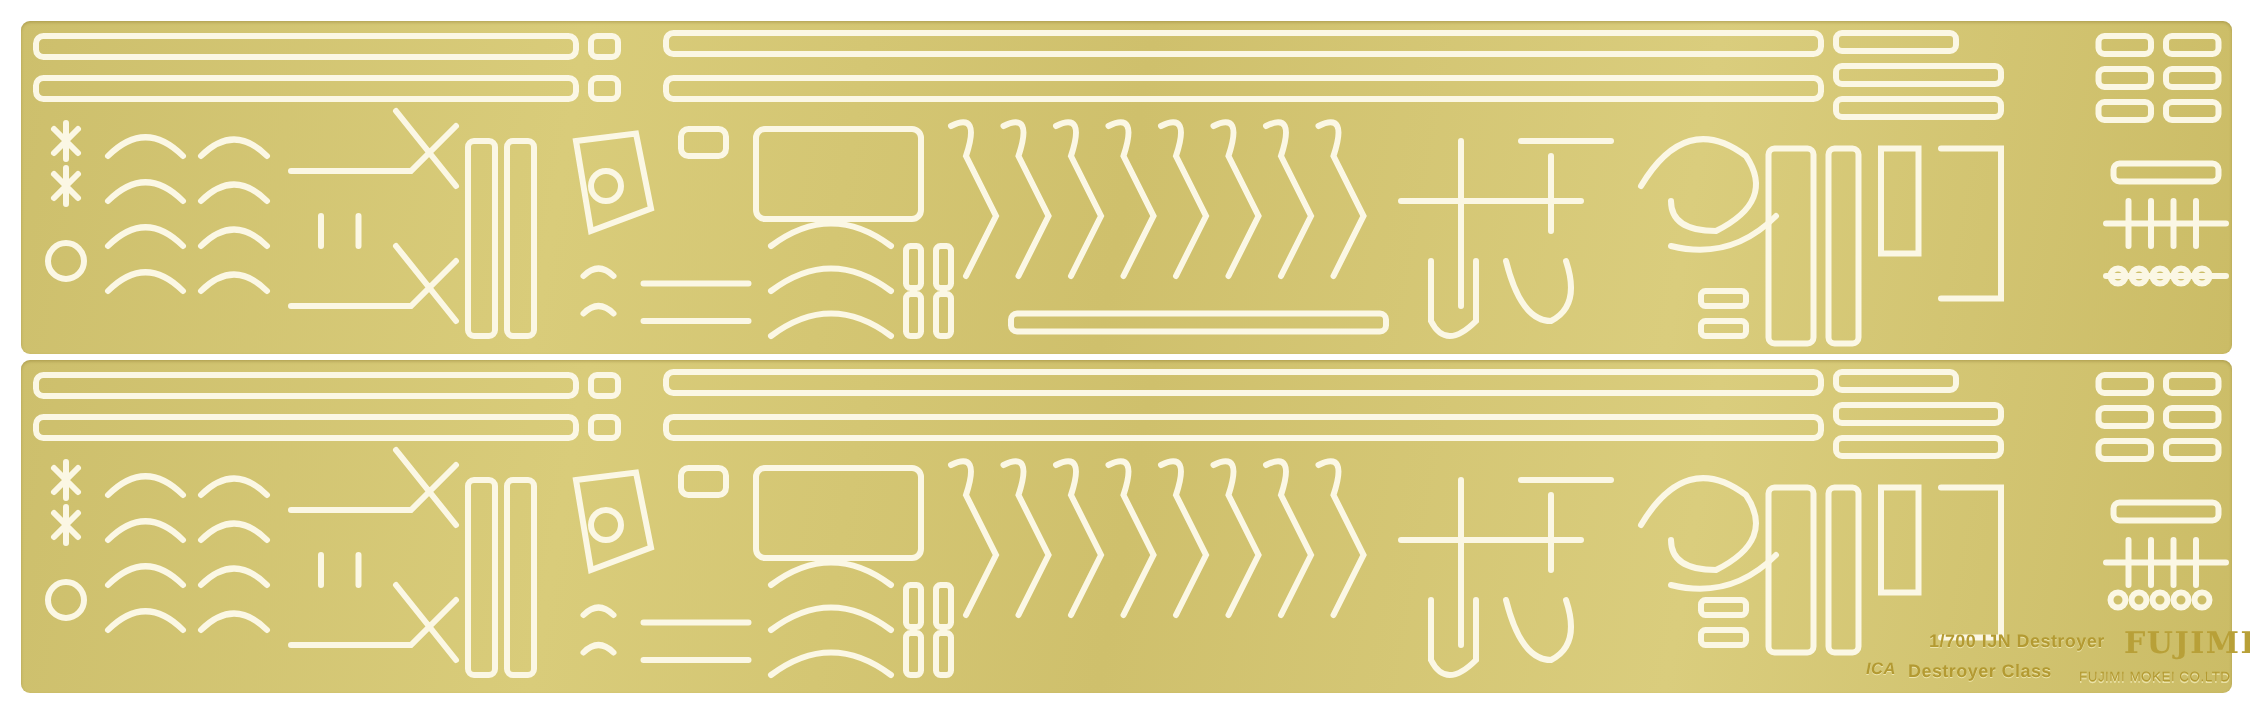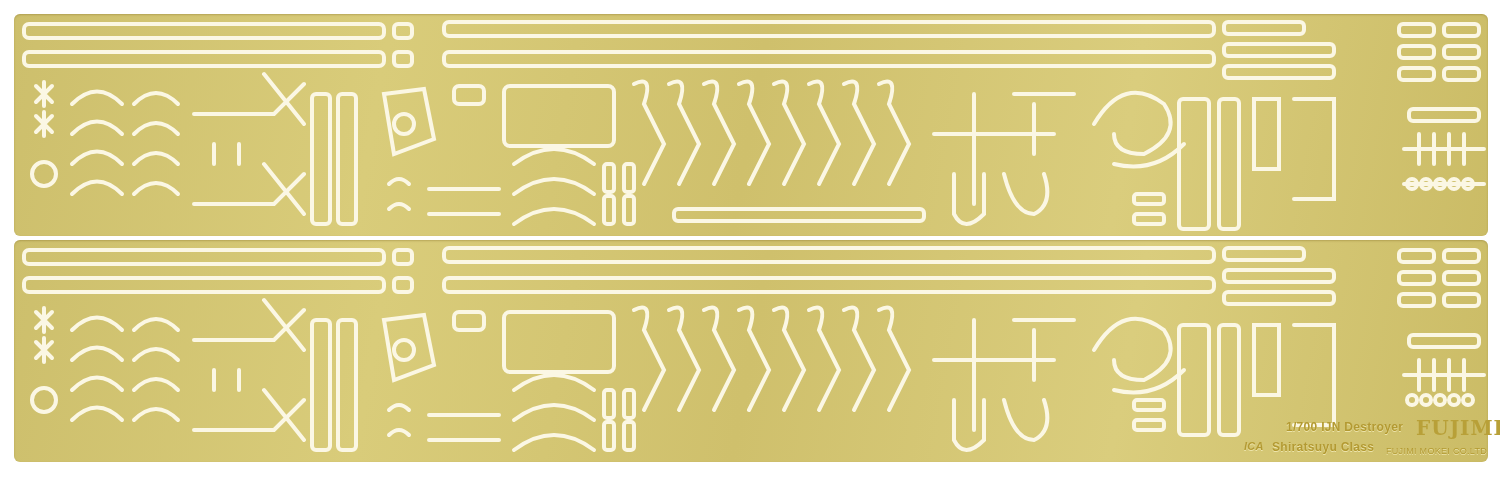--- a/index.html
+++ b/index.html
@@ -172,16 +172,16 @@
       <path d="M1390 135 h80 M1405 120 v30 M1420 120 v30 M1435 120 v30 M1450 120 v30"></path>
       <circle cx="1398" cy="160" r="5"></circle>
         <circle cx="1412" cy="160" r="5"></circle>
         <circle cx="1426" cy="160" r="5"></circle>
         <circle cx="1440" cy="160" r="5"></circle>
         <circle cx="1454" cy="160" r="5"></circle>
     </g>
   </svg>
   <span class="lbl" style="left:1272px;top:180px;font-size:12px;">1/700 IJN Destroyer</span>
   <span class="lbl" style="left:1230px;top:200px;font-size:11px;font-style:italic;">ICA</span>
-  <span class="lbl" style="left:1258px;top:200px;font-size:12px;">Shiratsuyu Class</span>
+  <span class="lbl" style="left:1258px;top:200px;font-size:12px;">Destroyer Class</span>
   <span class="logo" style="left:1402px;top:176px;">FUJIMI</span>
   <span class="lbl small" style="left:1372px;top:206px;">FUJIMI MOKEI CO.LTD</span>
 </div>
 
 </body></html>

